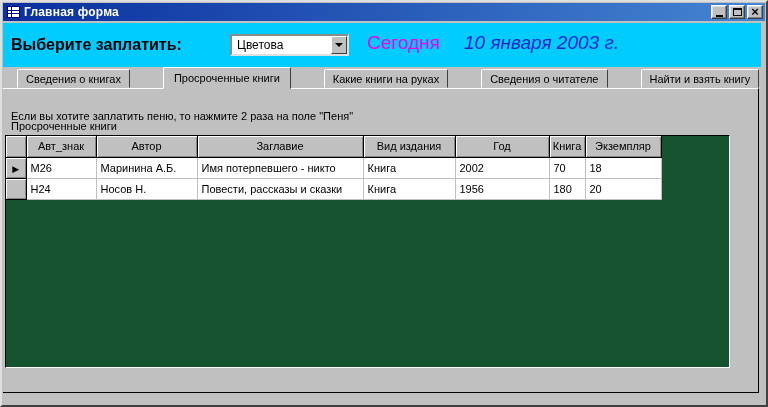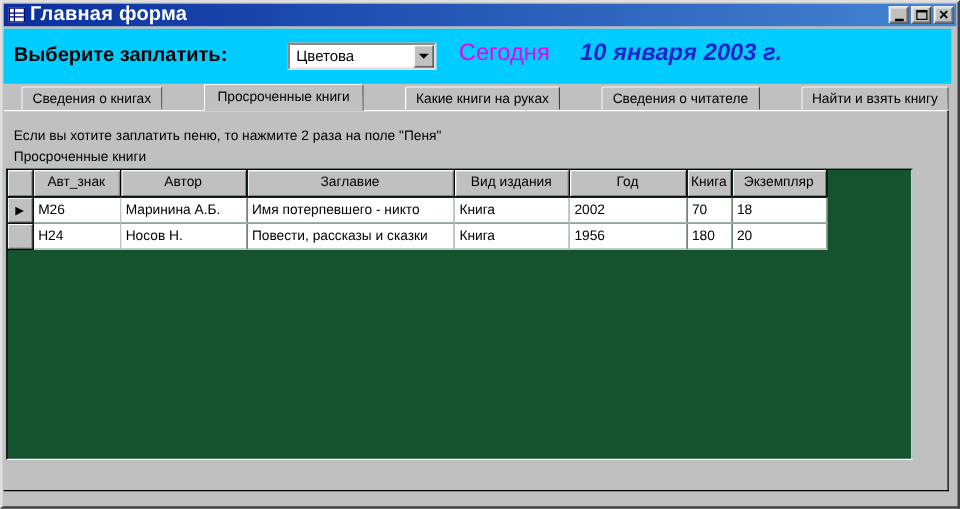--- a/index.html
+++ b/index.html
@@ -17,21 +17,21 @@
     position:absolute; left:1px; top:1px; right:1px; height:18px;
     background:linear-gradient(90deg, var(--titlebar_start,#0a2f9e), var(--titlebar_end,#4585d2));
     display:flex; align-items:center; padding:0 2px; color:#fff;
   }
   .win-icon {
     width:13px; height:12px; background:#fff; border:1px solid #000080;
     margin:0 4px 0 2px; position:relative; flex:0 0 auto;
   }
   .win-icon:before { content:""; position:absolute; left:0; right:0; top:3px; height:1px; background:#000080; box-shadow:0 3px 0 #000080; }
   .win-icon:after  { content:""; position:absolute; top:0; bottom:0; left:3px; width:1px; background:#000080; }
-  .title-text { font-weight:bold; font-size:16px; letter-spacing:.2px; flex:1 1 auto; white-space:nowrap; }
+  .title-text { font-weight:bold; font-size:12px; letter-spacing:.2px; flex:1 1 auto; white-space:nowrap; }
   .tb-buttons { display:flex; gap:2px; }
   .tb-btn {
     width:16px; height:14px; background:#c0c0c0;
     border:1px solid; border-color:#fff #404040 #404040 #fff;
     box-shadow:inset -1px -1px 0 #808080, inset 1px 1px 0 #dfdfdf;
     display:flex; align-items:center; justify-content:center; position:relative;
   }
   .glyph-min { width:7px; height:2px; background:#000; margin-top:7px; }
   .glyph-max { width:9px; height:8px; border:1px solid #000; border-top:2px solid #000; }
   .glyph-close { font-weight:bold; font-size:13px; line-height:10px; color:#000; }
@@ -46,40 +46,40 @@
     background:#fff; border:2px inset #dfdfdf; display:flex; align-items:center;
   }
   .combo-value { flex:1 1 auto; font-size:12px; padding-left:5px; white-space:nowrap; overflow:hidden; }
   .combo-btn {
     width:16px; height:100%; background:#c0c0c0;
     border:1px solid; border-color:#fff #404040 #404040 #fff;
     display:flex; align-items:center; justify-content:center; flex:0 0 auto;
   }
   .arrow-down { width:0; height:0; border-left:4px solid transparent; border-right:4px solid transparent; border-top:4px solid #000; }
   .today-label { position:absolute; left:364px; top:9px; font-size:19px; color:var(--today,#ee00ee); white-space:nowrap; }
-  .date-text  { position:absolute; left:461px; top:9px; font-size:19px; font-style:italic; color:var(--date,#2323cb); white-space:nowrap;font-weight:bold; }
+  .date-text  { position:absolute; left:461px; top:9px; font-size:19px; font-style:italic; color:var(--date,#2323cb); white-space:nowrap; }
   
   .tabstrip { position:absolute; left:1px; top:64px; height:22px; display:flex; align-items:flex-end; padding-left:14px; z-index:2;gap:32px; }
   .tab {
     height:19px; padding:0 8px; background:#c0c0c0;
     border:1px solid; border-color:#fff #404040 transparent #fff;
     border-radius:2px 2px 0 0; display:flex; align-items:center;
     font-size:11px; white-space:nowrap; margin-right:1px; position:relative;
   }
   .tab.active {
     height:22px; margin-bottom:-1px; z-index:3; padding:0 10px;
     border-bottom:1px solid #c0c0c0;
   }
   
   .tabpage {
     position:absolute; left:1px; top:86px; width:756px; height:305px;
     background:#c0c0c0; border-top:1px solid #fff;
     border-right:1px solid #000; border-bottom:1px solid #000; z-index:1;
   }
-  .hint-text   { position:absolute; left:8px; top:14px;  font-size:11px; white-space:nowrap; }
+  .hint-text   { position:absolute; left:8px; top:21px;  font-size:11px; white-space:nowrap; }
   .table-label { position:absolute; left:8px; top:31px; font-size:11px; white-space:nowrap; }
   .datasheet {
     position:absolute; left:2px; top:46px; width:725px; height:233px;
     background:#14532d;
     border-top:1px solid #000; border-left:1px solid #000;
     border-bottom:1px solid #fff; border-right:1px solid #fff;
   }
   table.grid { border-collapse:collapse; table-layout:fixed; }
   table.grid td, table.grid th { height:21px; overflow:hidden; white-space:nowrap; }
   th.hcell, td.selector {

